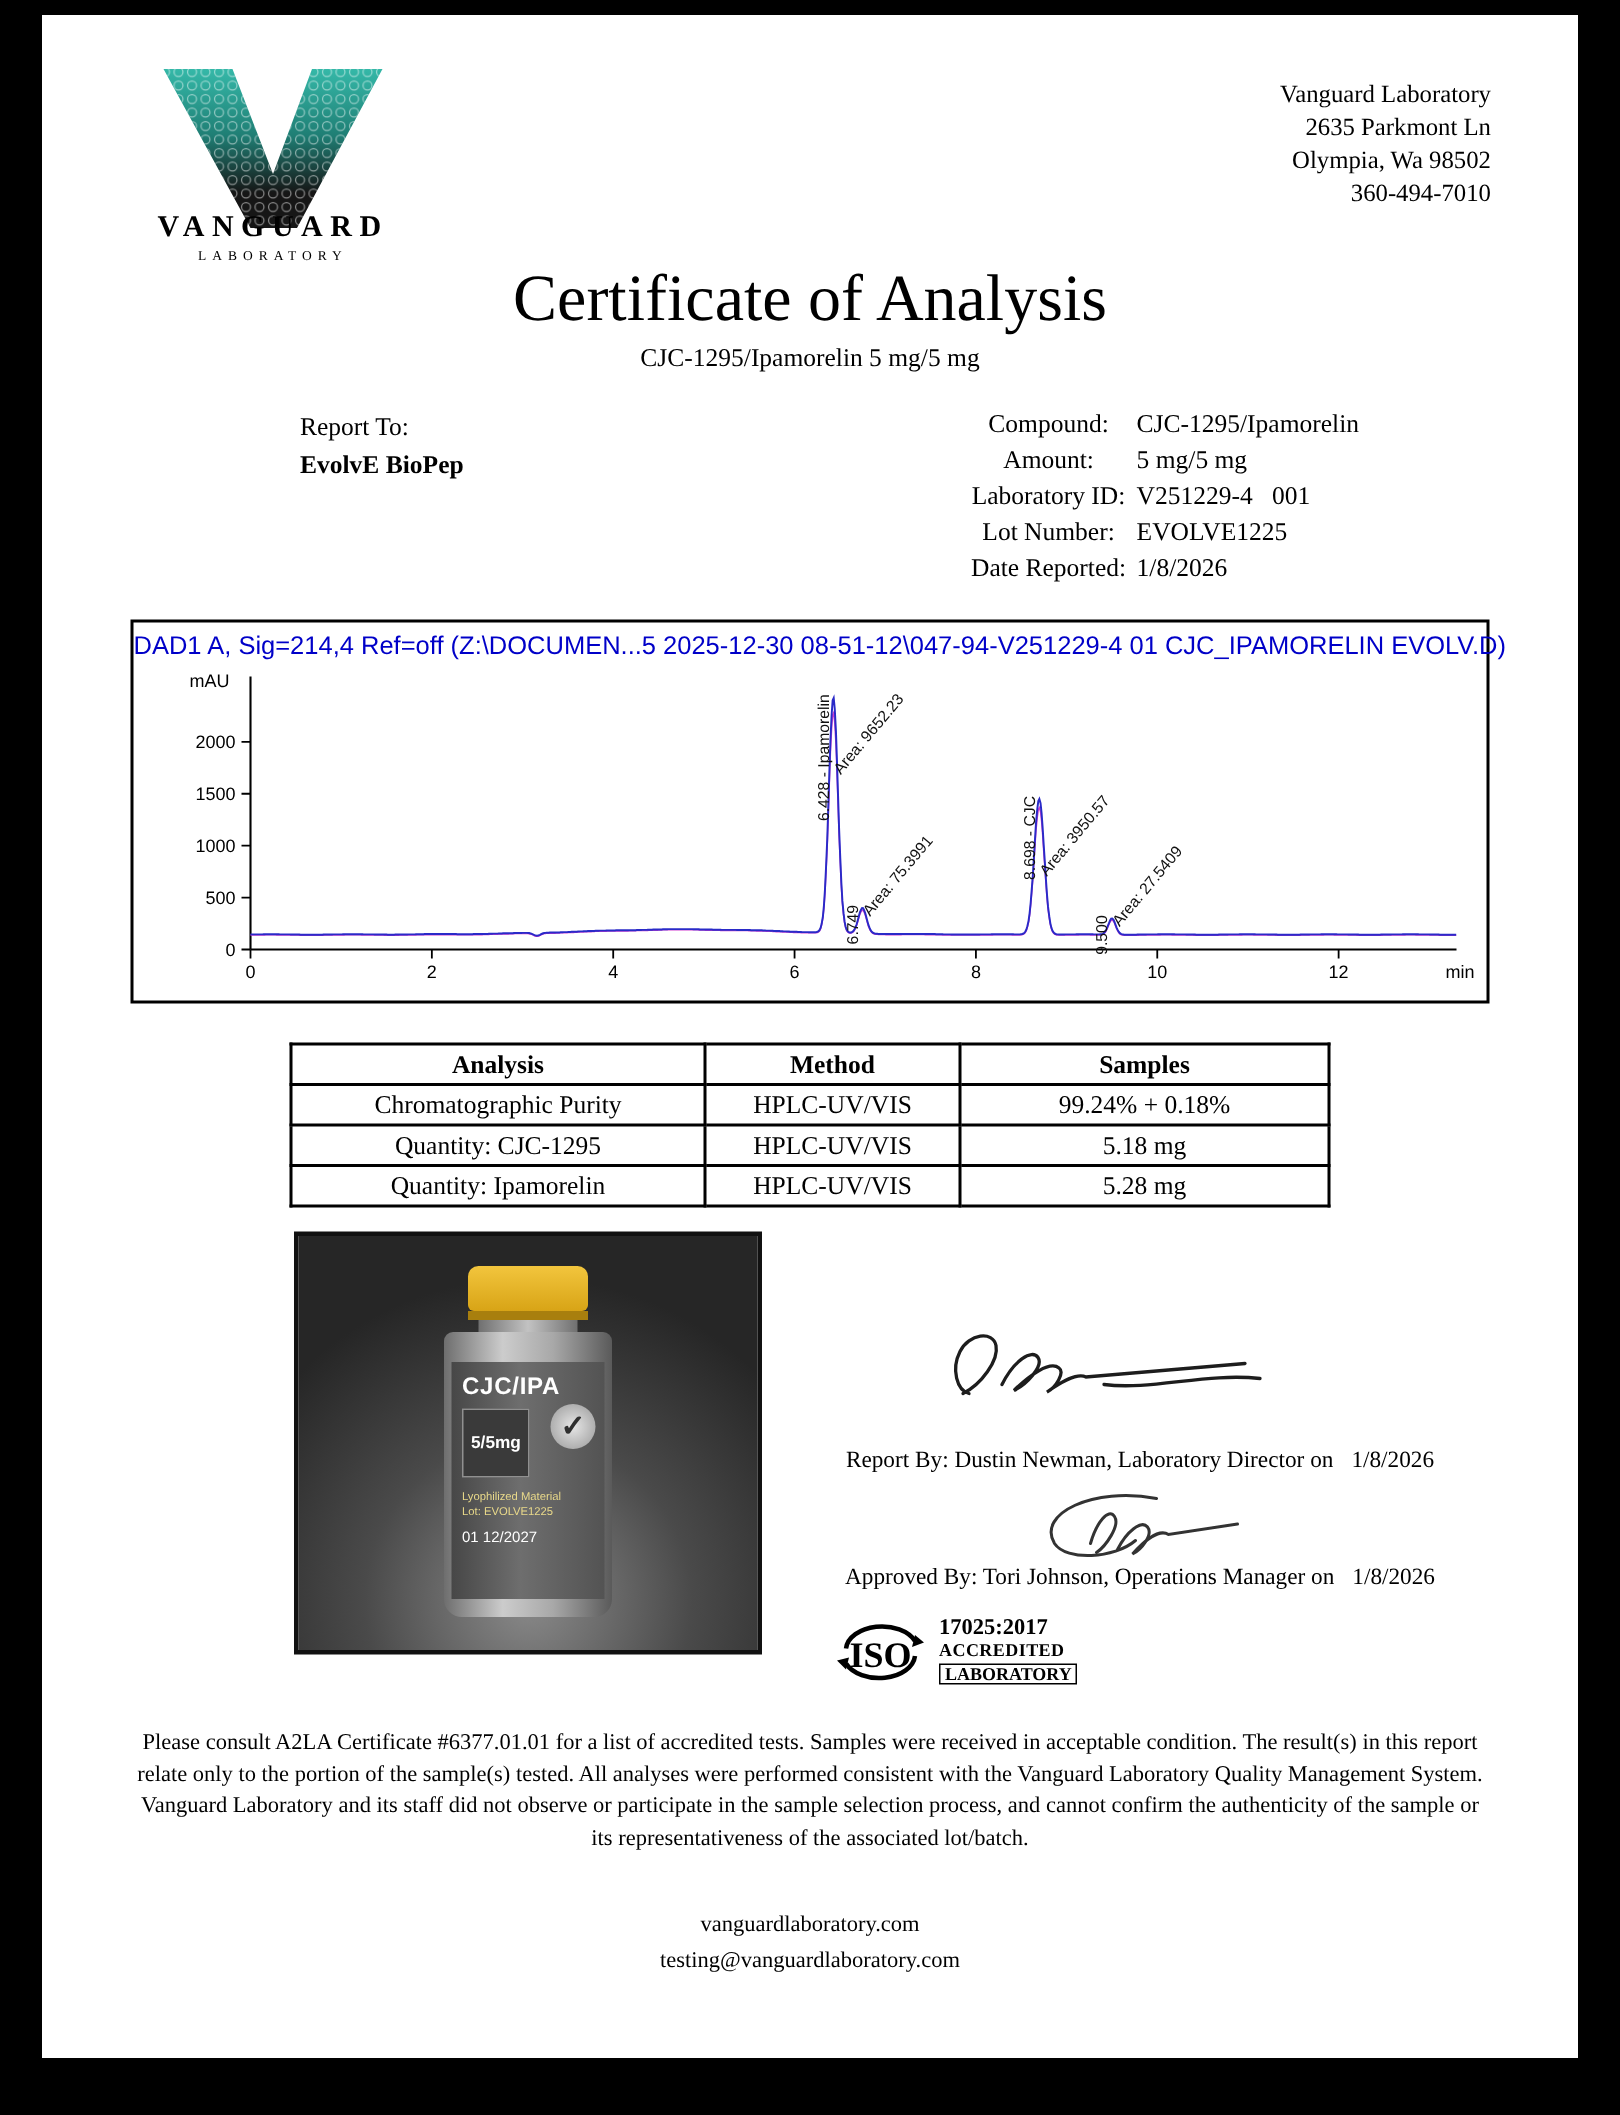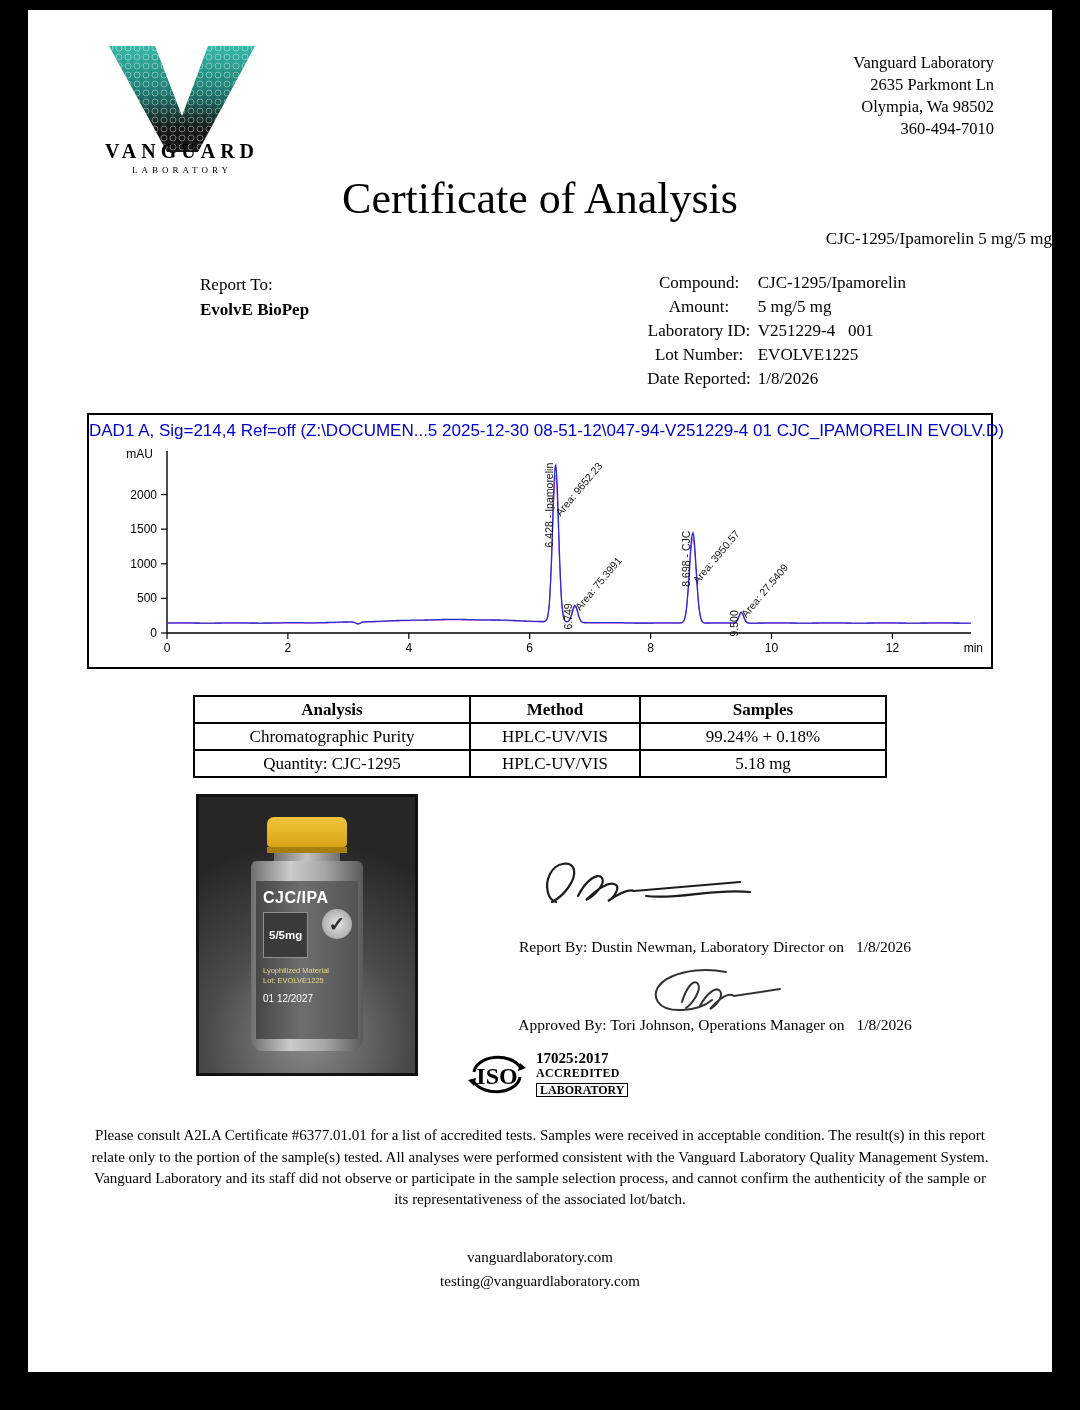--- a/index.html
+++ b/index.html
@@ -9,21 +9,21 @@
 
   
   .hdr{display:flex;justify-content:space-between;padding:34px 58px 0 64px}
   .logo{width:180px;text-align:center}
   .logo svg{display:block;margin:0 auto}
   .wordmark{font-size:20px;font-weight:bold;letter-spacing:5px;margin-top:-16px}
   .wordsub{font-size:9px;letter-spacing:4px;margin-top:2px}
   .addr{text-align:right;font-size:16.5px;line-height:1.33;padding-top:8px}
 
   h1{text-align:center;font-size:44px;font-weight:normal;margin-top:0;line-height:1.1}
-  .subtitle{text-align:right;font-size:17px;margin-top:6px}
+  .subtitle{text-align:center;font-size:17px;margin-top:6px}
 
   
   .inforow{display:flex;margin-top:24px}
   .reportto{margin-left:172px;font-size:17px;line-height:1.45}
   .rt-val{font-weight:bold}
   .info-grid{display:grid;grid-template-columns:max-content max-content;column-gap:7px;row-gap:4px;
              font-size:17px;margin-left:auto;margin-right:146px;align-content:start}
   .il{text-align:center}
   .iv{white-space:pre}
 
@@ -33,21 +33,21 @@
   .ax{font:12px "Liberation Sans",sans-serif;fill:#000}
   .pk{font:10.5px "Liberation Sans",sans-serif;fill:#111}
 
   
   table.results{border-collapse:collapse;margin:26px auto 0}
   .results th,.results td{border:2px solid #000;font-size:17px;text-align:center;padding:2px 8px;height:27px}
   .results th{font-weight:bold}
 
   
   .bottomrow{display:flex;margin-top:16px;padding-left:168px}
-  .photo{width:222px;height:282px;border:3px solid #111;position:relative;overflow:hidden;flex:none;
+  .photo{width:312px;height:282px;border:3px solid #111;position:relative;overflow:hidden;flex:none;
          background:radial-gradient(circle at 50% 88%, #8a8a8a 0%, #4a4a4a 38%, #262626 75%)}
   .vial{position:absolute;left:50%;transform:translateX(-50%);top:20px;width:116px}
   .cap{width:80px;height:30px;margin:0 auto;background:linear-gradient(180deg,#f2c53d,#d8a416);border-radius:7px 7px 4px 4px}
   .capring{width:80px;height:6px;margin:0 auto;background:#a87f0e}
   .neck{width:66px;height:8px;margin:0 auto;background:linear-gradient(90deg,#707070,#c2c2c2,#707070)}
   .bodyv{width:112px;height:190px;margin:0 auto;border-radius:6px 6px 12px 12px;position:relative;
          background:linear-gradient(90deg,#6e6e6e,#cccccc 35%,#a8a8a8 65%,#5a5a5a)}
   .vlabel{position:absolute;left:5px;right:5px;top:20px;bottom:12px;padding:8px 7px 4px;color:#fff;
           background:linear-gradient(90deg,#474747,#6e6e6e 45%,#535353)}
   .vl1{font-family:"Liberation Sans",sans-serif;font-weight:bold;font-size:16px;letter-spacing:.5px}
@@ -190,20 +190,25 @@
       <tr>
         <td>Chromatographic Purity</td>
         <td>HPLC-UV/VIS</td>
         <td>99.24% + 0.18%</td>
       </tr>
       <tr>
         <td>Quantity: CJC-1295</td>
         <td>HPLC-UV/VIS</td>
         <td>5.18 mg</td>
       </tr>
+      <tr>
+        <td>Quantity: Ipamorelin</td>
+        <td>HPLC-UV/VIS</td>
+        <td>5.28 mg</td>
+      </tr>
     </tbody>
   </table>
 
   <div class="bottomrow">
     <div class="photo">
       <div class="vial">
         <div class="cap"></div>
         <div class="capring"></div>
         <div class="neck"></div>
         <div class="bodyv">

